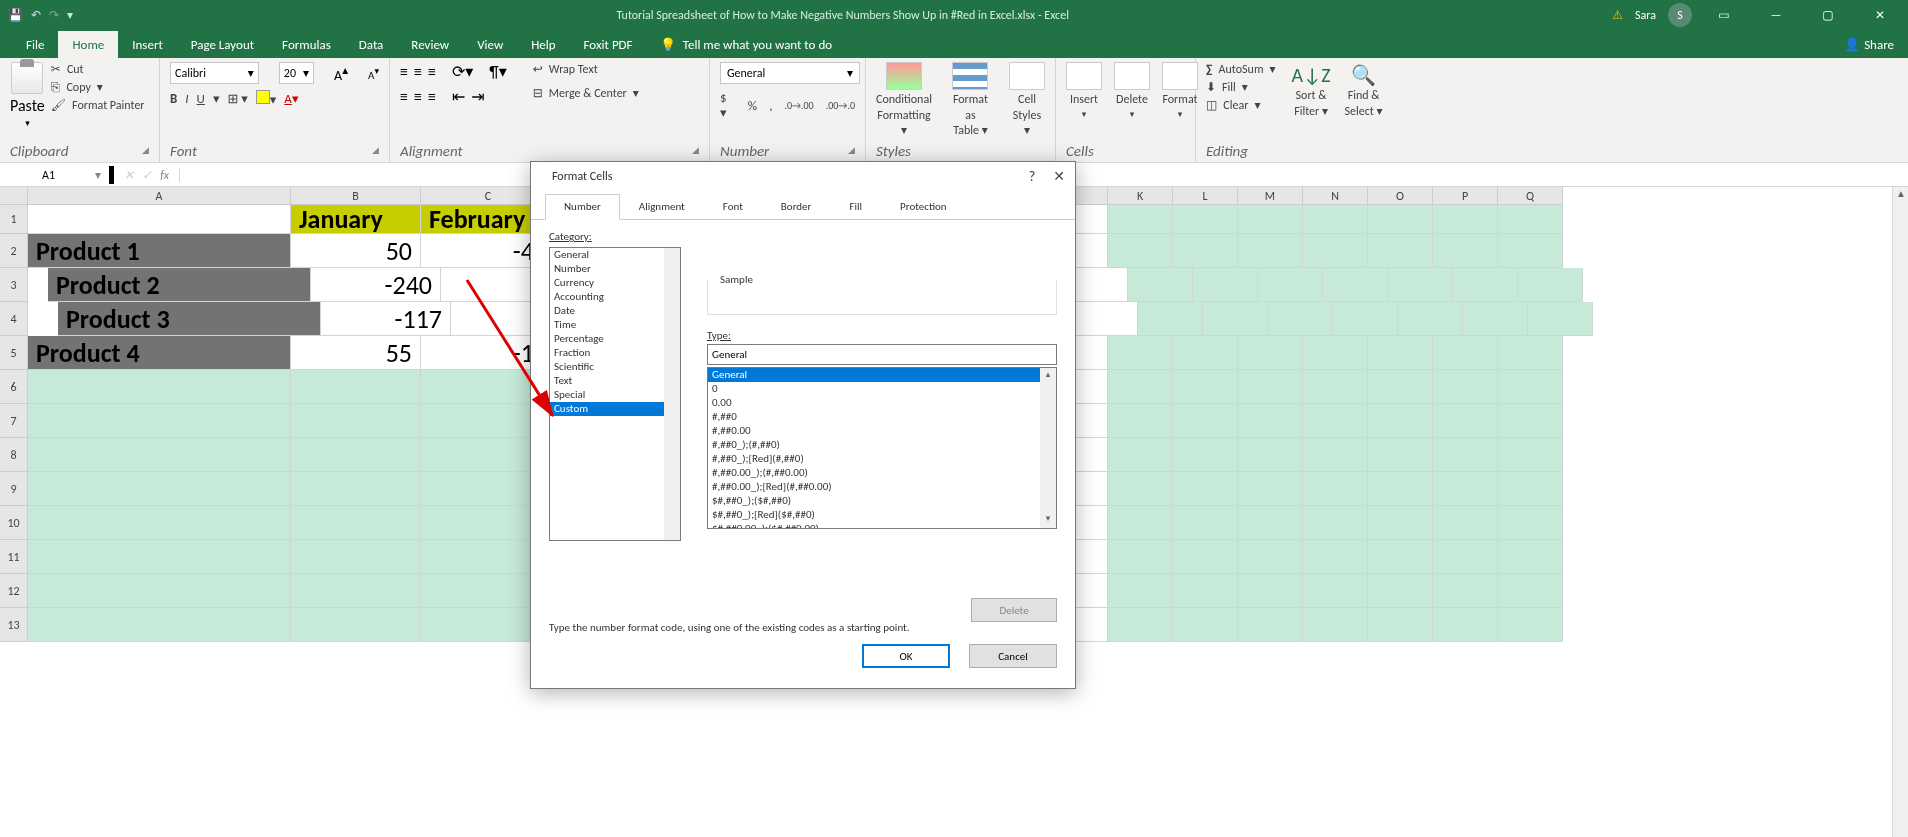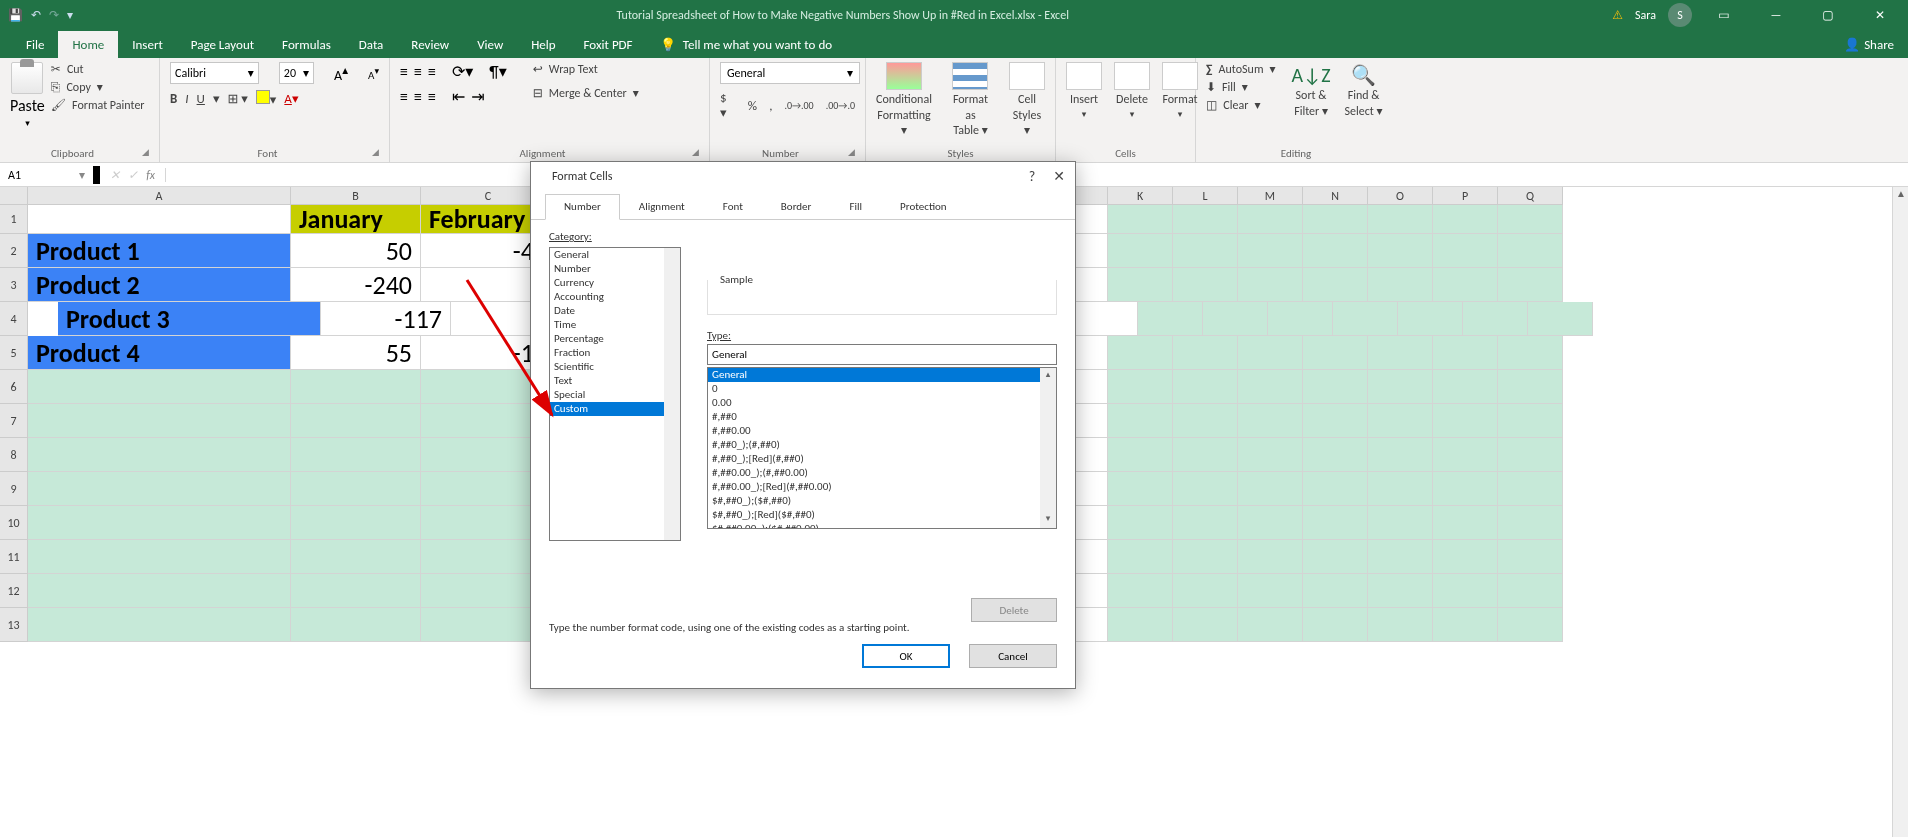--- a/index.html
+++ b/index.html
@@ -18,21 +18,21 @@
 
 .tabbar { height: 28px; background: #217346; display: flex; align-items: flex-end; padding-left: 12px; }
 .tabbar .tab { padding: 6px 14px; color: #fff; font-size: 13px; cursor: pointer; }
 .tabbar .tab.active { background: #f3f2f1; color: #217346; }
 .tabbar .spacer { flex: 1; }
 .tabbar .share { color: #fff; padding: 6px 14px; font-size: 13px; display: flex; align-items: center; gap: 4px; }
 
 
 .ribbon { height: 105px; background: #f3f2f1; border-bottom: 1px solid #d6d6d6; display: flex; }
 .rgroup { border-right: 1px solid #d6d6d6; padding: 4px 10px 2px; display: flex; flex-direction: column; justify-content: space-between; }
-.rgroup .label { text-align: center; font-size: 11px; color: #666; }
+.rgroup .label { font-size: 15px; color: #666; font-style: italic; }
 .rgroup .content { display: flex; gap: 6px; align-items: flex-start; }
 .pastebig { display: flex; flex-direction: column; align-items: center; gap: 2px; }
 .pastebig .clipicon { width: 32px; height: 32px; background: linear-gradient(#fff,#e8e8e8); border: 1px solid #ccc; position: relative; border-radius: 2px; }
 .pastebig .clipicon::before { content: ''; position: absolute; top: -4px; left: 8px; width: 14px; height: 8px; background: #999; border-radius: 3px 3px 0 0; }
 .clipitems { display: flex; flex-direction: column; gap: 4px; font-size: 12px; color: #444; }
 .clipitems div { display: flex; align-items: center; gap: 6px; }
 .fontrow { display: flex; gap: 20px; align-items: center; margin-bottom: 6px; }
 .fontsel { border: 1px solid #c6c6c6; background: #fff; padding: 1px 4px; font-size: 12px; height: 22px; display: flex; align-items: center; justify-content: space-between; }
 .fontsel.name { width: 110px; }
 .fontsel.size { width: 42px; }
@@ -49,36 +49,36 @@
 .stylebtn { display: flex; flex-direction: column; align-items: center; font-size: 12px; color: #444; text-align: center; line-height: 1.3; }
 .styleicon { width: 36px; height: 28px; background: #fff; border: 1px solid #ccc; margin-bottom: 2px; }
 .cellsbtns { display: flex; gap: 12px; }
 .editcol { display: flex; flex-direction: column; gap: 4px; font-size: 12px; color: #444; }
 .editrow { display: flex; align-items: center; gap: 6px; }
 .editbtns { display: flex; gap: 14px; margin-left: 10px; }
 .dboxlaunch { width: 14px; height: 14px; font-size: 9px; color: #888; text-align: right; }
 
 
 .fxbar { height: 24px; border-bottom: 1px solid #d6d6d6; display: flex; align-items: center; background: #fff; }
-.namebox { width: 100px; border-right: 7px solid #000000; padding: 2px 8px; font-size: 12px; display: flex; justify-content: space-between; align-items: center; }
+.namebox { width: 80px; border-right: 5px solid #000000; padding: 2px 8px; font-size: 12px; display: flex; justify-content: space-between; align-items: center; margin-left: 34px; }
 .fxicons { display: flex; gap: 8px; padding: 0 10px; color: #888; font-size: 12px; border-right: 1px solid #d6d6d6; align-items: center; font-style: italic; }
 .fxinput { flex: 1; padding: 2px 8px; font-size: 12px; }
 
 
 .gridwrap { position: relative; height: calc(837px - 30px - 28px - 105px - 24px); overflow: hidden; }
 .selectall { position: absolute; top: 0; left: 0; width: 28px; height: 18px; background: #e6e6e6; border-right: 1px solid #ccc; border-bottom: 1px solid #ccc; }
 .colheads { position: absolute; top: 0; left: 28px; right: 16px; height: 18px; display: flex; }
 .colheads div { border-right: 1px solid #ccc; border-bottom: 1px solid #ccc; background: #e6e6e6; text-align: center; font-size: 12px; color: #444; line-height: 18px; }
 .rowheads { position: absolute; top: 18px; left: 0; width: 28px; }
 .rowheads div { border-right: 1px solid #ccc; border-bottom: 1px solid #ccc; background: #e6e6e6; text-align: center; font-size: 12px; color: #444; }
 .cells { position: absolute; top: 18px; left: 28px; right: 16px; bottom: 0; }
 .cellrow { display: flex; }
 .cell { border-right: 1px solid #d4d4d4; border-bottom: 1px solid #d4d4d4; font-size: 26px; padding: 2px 8px; display: flex; align-items: center; overflow: hidden; }
 .cell.header { background: #c6ce00; font-weight: bold; color: #000; }
-.cell.product { background: #3b82f6; font-weight: bold; color: #000; }
+.cell.product { background: #737373; font-weight: bold; color: #000; }
 .cell.num { justify-content: flex-end; font-family: Calibri; }
 .cell.empty { background: #fff; }
 .cell.sel { background: #c6e9d8; }
 .vscroll { position: absolute; right: 0; top: 0; width: 16px; height: 100%; background: #f0f0f0; border-left: 1px solid #d6d6d6; }
 .vscroll .up { position: absolute; top: 0; width: 16px; height: 16px; text-align: center; font-size: 10px; color: #666; }
 
 
 .dialog { position: absolute; top: 161px; left: 530px; width: 546px; height: 528px; background: #fff; border: 1px solid #777; box-shadow: 0 4px 20px rgba(0,0,0,0.3); display: flex; flex-direction: column; }
 .dialog .dtitle { height: 32px; display: flex; align-items: center; justify-content: space-between; padding: 0 10px; font-size: 12px; color: #333; margin-left: 11px; }
 .dialog .dtitle .dbtns { display: flex; gap: 18px; font-size: 14px; color: #444; }
@@ -391,21 +391,21 @@
         <div class="cell num" style="width: 135px; height: 34px;">-40</div>
         <div class="cell empty" style="width: 552px; height: 34px;"></div>
         <div class="cell sel" style="width: 65px; height: 34px;"></div>
         <div class="cell sel" style="width: 65px; height: 34px;"></div>
         <div class="cell sel" style="width: 65px; height: 34px;"></div>
         <div class="cell sel" style="width: 65px; height: 34px;"></div>
         <div class="cell sel" style="width: 65px; height: 34px;"></div>
         <div class="cell sel" style="width: 65px; height: 34px;"></div>
         <div class="cell sel" style="width: 65px; height: 34px;"></div>
       </div>
-      <div class="cellrow" style="height: 34px;">
+      <div class="cellrow" style="height: 34px; margin-left: 20px;">
         <div class="cell product" style="width: 263px; height: 34px;">Product 2</div>
         <div class="cell num" style="width: 130px; height: 34px;">-240</div>
         <div class="cell num" style="width: 135px; height: 34px;">8</div>
         <div class="cell empty" style="width: 552px; height: 34px;"></div>
         <div class="cell sel" style="width: 65px; height: 34px;"></div>
         <div class="cell sel" style="width: 65px; height: 34px;"></div>
         <div class="cell sel" style="width: 65px; height: 34px;"></div>
         <div class="cell sel" style="width: 65px; height: 34px;"></div>
         <div class="cell sel" style="width: 65px; height: 34px;"></div>
         <div class="cell sel" style="width: 65px; height: 34px;"></div>

